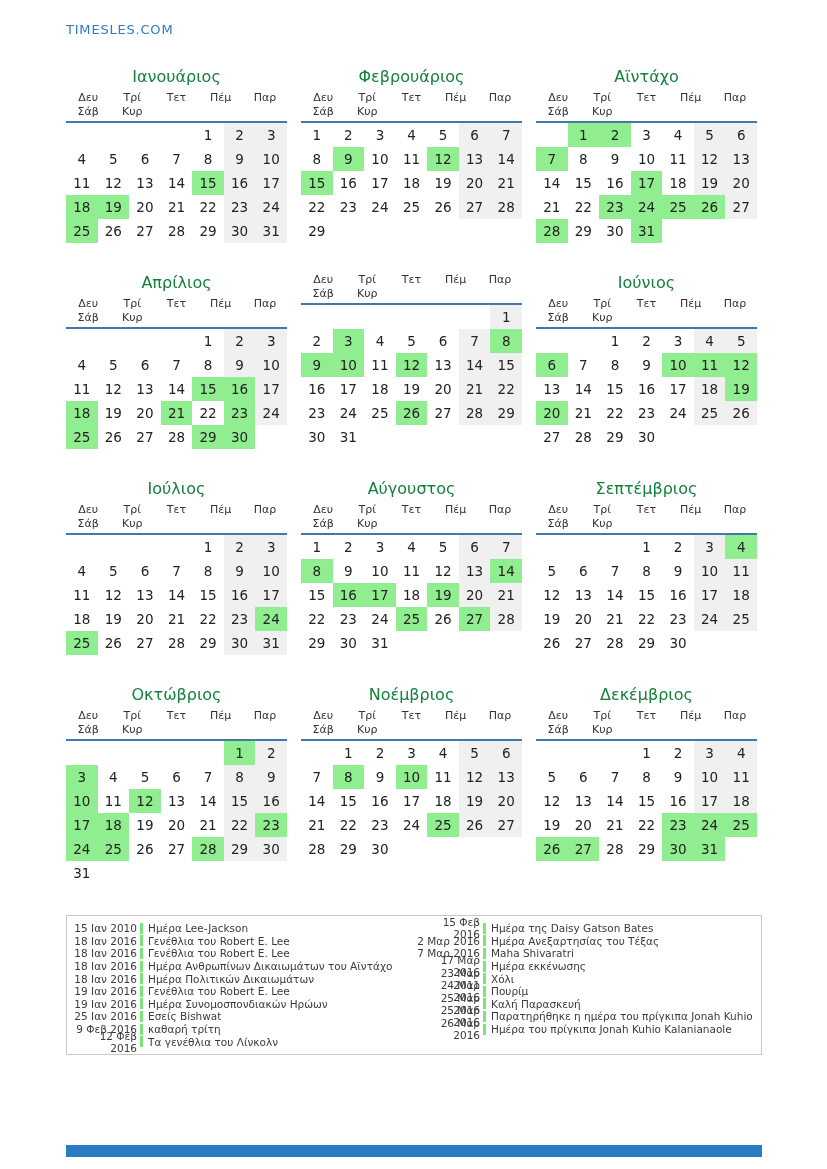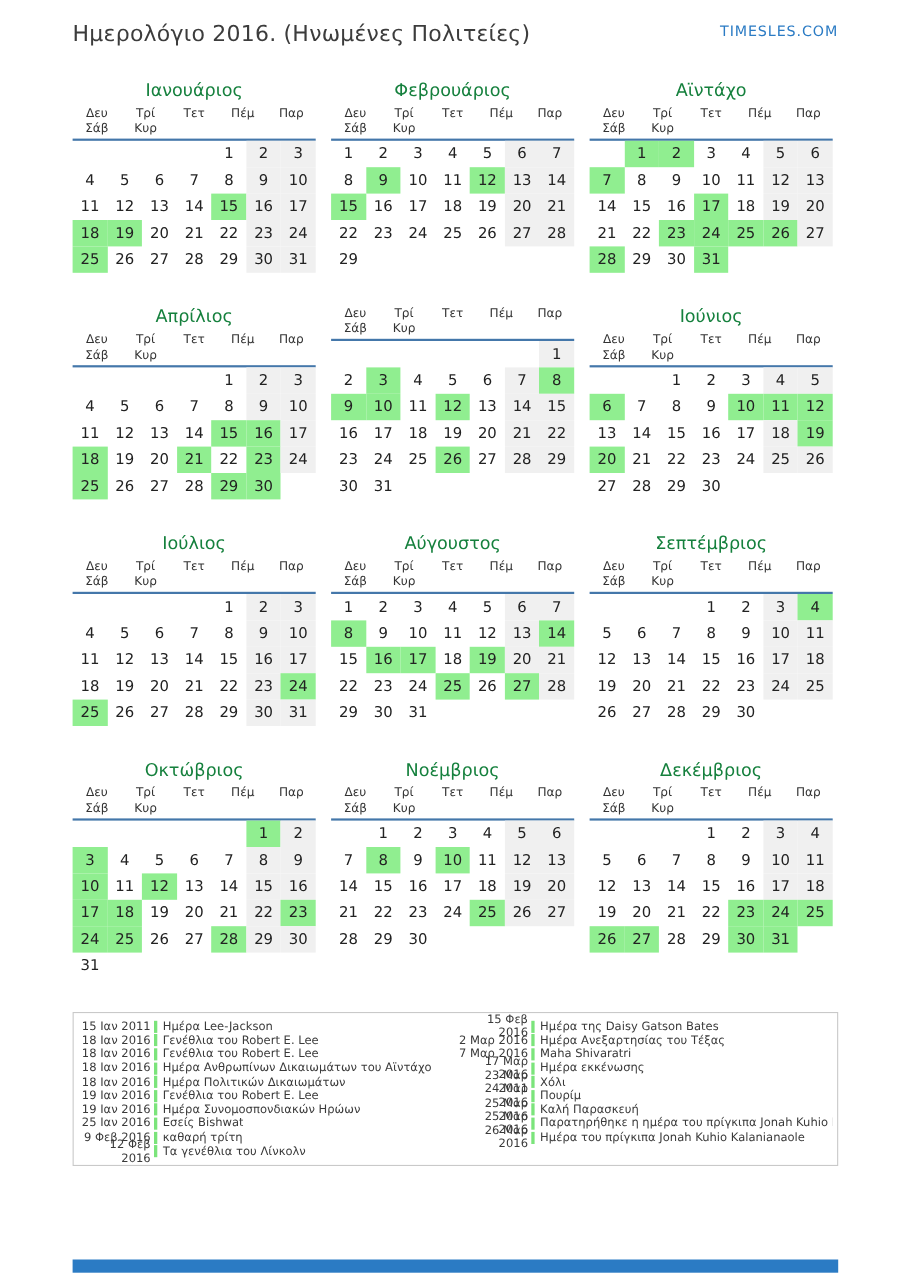--- a/index.html
+++ b/index.html
@@ -26,21 +26,20 @@
   .lbar{display:inline-block;width:3px;height:11px;background:#7be47b;margin:0 5px 0 3px;flex:0 0 3px;}
   .llabel{font-size:10.5px;color:#3a3a3a;white-space:nowrap;overflow:hidden;}
   .footer-bar{position:absolute;left:66px;bottom:12px;width:696px;height:12px;background:#2b7bc4;}
 </style>
 </head>
 <body>
 
 <div class="page">
   <div class="content">
     <div class="topbar">
-      <h1 class="title">Ημερολόγιο 2016. (Ηνωμένες Πολιτείες)</h1>
       <a class="logo">TIMESLES.COM</a>
     </div>
     <div class="months" id="months">
         <div class="mrow">
           <div class="month">
             <div class="mtitle">Ιανουάριος</div>
             <div class="whead">
               <div class="wd">Δευ</div>
               <div class="wd">Τρί</div>
               <div class="wd">Τετ</div>
@@ -643,21 +642,21 @@
               <div class="cell hol">30</div>
               <div class="cell hol">31</div>
               <div class="cell"></div>
             </div>
           </div>
         </div>
       </div>
     <div class="legend" id="legend">
         <div class="lcol">
           <div class="lrow">
-            <span class="ldate">15 Ιαν 2011</span>
+            <span class="ldate">15 Ιαν 2010</span>
             <span class="lbar"></span>
             <span class="llabel">Ημέρα Lee-Jackson</span>
           </div>
           <div class="lrow">
             <span class="ldate">18 Ιαν 2016</span>
             <span class="lbar"></span>
             <span class="llabel">Γενέθλια του Robert E. Lee</span>
           </div>
           <div class="lrow">
             <span class="ldate">18 Ιαν 2016</span>

